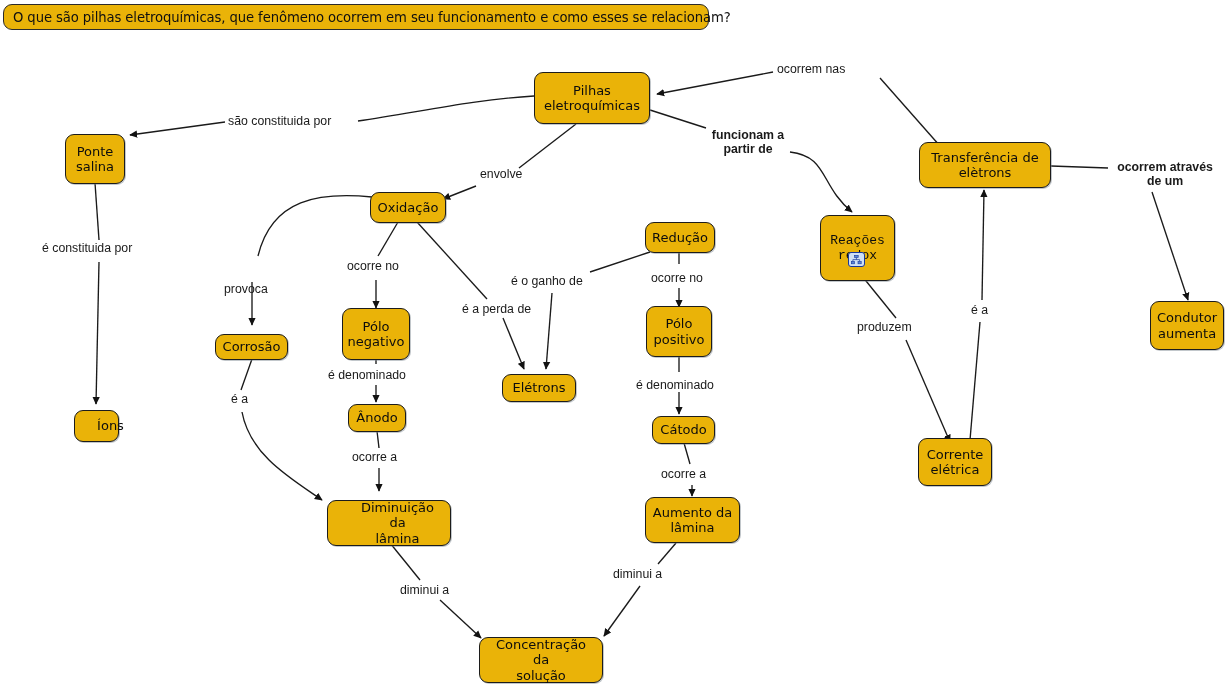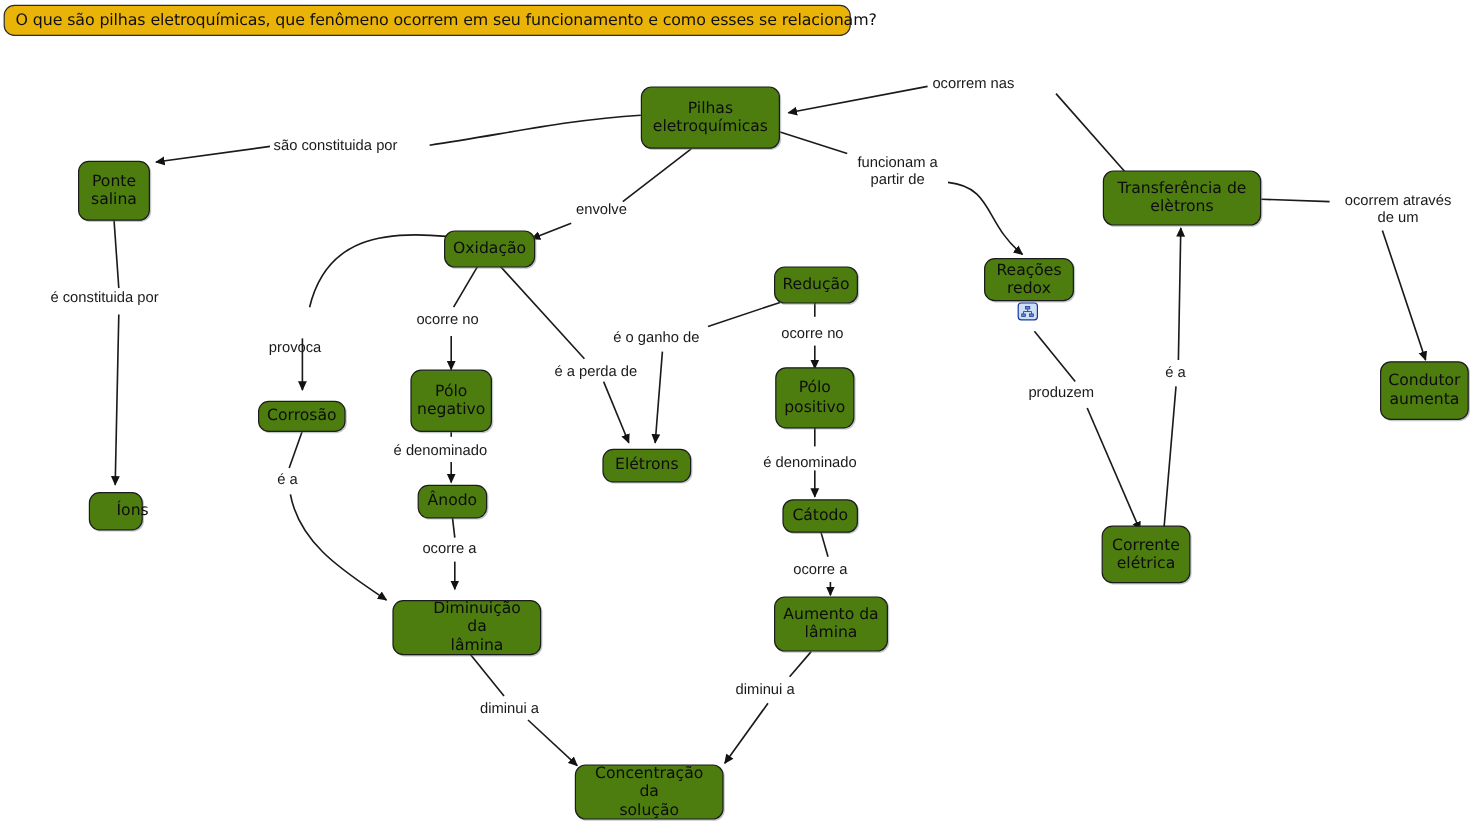--- a/index.html
+++ b/index.html
@@ -42,21 +42,21 @@
     font-family: "DejaVu Sans", sans-serif;
     font-size: 13.2px;
     color: #101010;
     white-space: nowrap;
     letter-spacing: -0.1px;
   }
   
   .node {
     position: absolute;
     box-sizing: border-box;
-    background: #4d7c0f;
+    background: #eab308;
     border: 1.5px solid #1c1c1c;
     border-radius: 9px;
     display: flex;
     align-items: center;
     justify-content: center;
     text-align: center;
     font-family: "DejaVu Sans", sans-serif;
     font-size: 13px;
     line-height: 1.18;
     color: #0d0d0d;
@@ -73,20 +73,21 @@
     font-size: 12.3px;
     color: #1a1a1a;
     white-space: nowrap;
     text-align: center;
     background: transparent;
     line-height: 1.15;
   }
   .elabel.two-line {
     white-space: normal;
     width: 92px;
+    font-weight: bold;
   }
   
   .resource-icon {
     position: absolute;
     width: 17px;
     height: 15px;
     box-sizing: border-box;
     background: #cfe0f5;
     border: 1.5px solid #17389c;
     border-radius: 3px;
@@ -194,21 +195,21 @@
   </div>
 
   <div class="node" style="left:370px; top:192px; width:76px; height:31px;">
     <span>Oxidação</span>
   </div>
 
   <div class="node" style="left:645px; top:222px; width:70px; height:31px;">
     <span>Redução</span>
   </div>
 
-  <div class="node" style="left:820px; top:215px; width:75px; height:36px;">
+  <div class="node" style="left:820px; top:215px; width:75px; height:66px;font-family:Liberation Mono, monospace;">
     <div>
       <span>Reações</span>
       <span>redox</span>
     </div>
   </div>
   <div class="resource-icon" style="left:848px; top:252px;">
     <svg width="11" height="10" viewBox="0 0 11 10" xmlns="http://www.w3.org/2000/svg">
       <rect x="3.6" y="0.3" width="3.6" height="2.2" fill="#5b86d6" stroke="#17389c" stroke-width="0.6"></rect>
       <rect x="0.3" y="6.6" width="3.2" height="2.2" fill="#5b86d6" stroke="#17389c" stroke-width="0.6"></rect>
       <rect x="7.0" y="6.6" width="3.2" height="2.2" fill="#5b86d6" stroke="#17389c" stroke-width="0.6"></rect>

